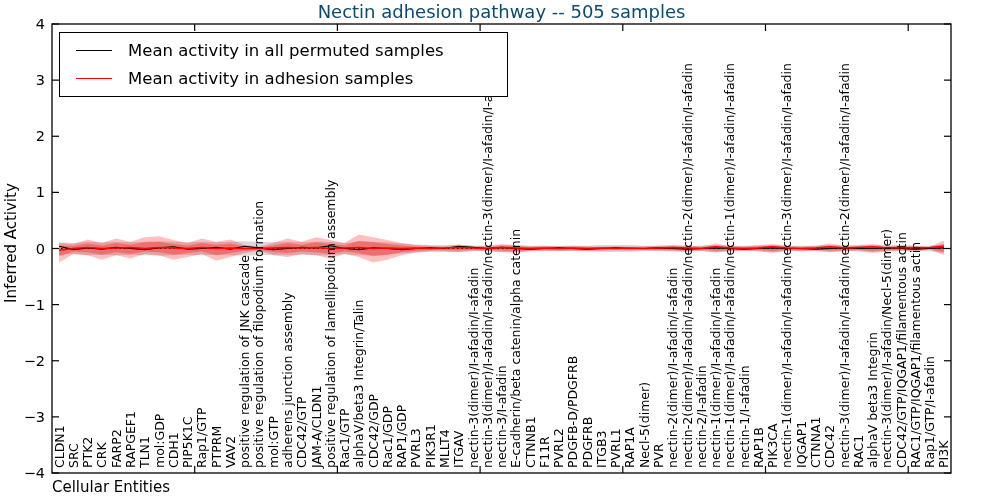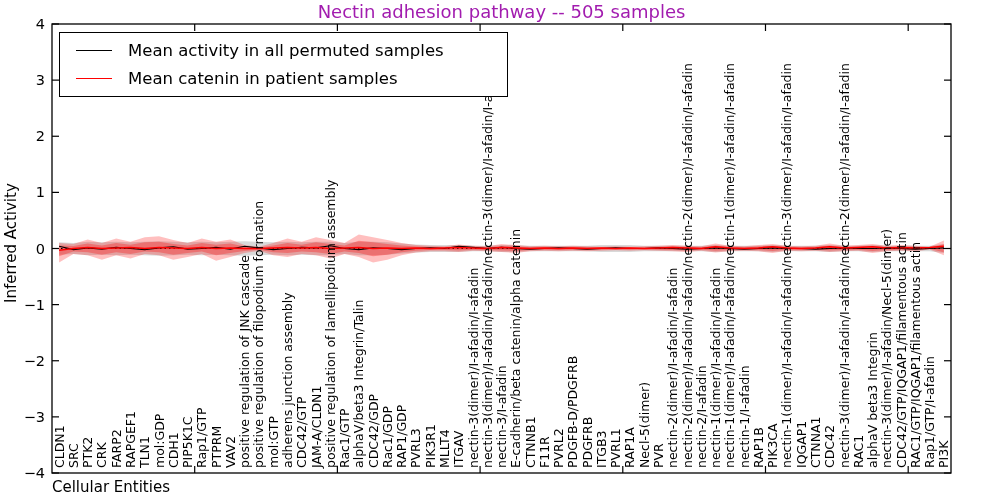--- a/index.html
+++ b/index.html
@@ -7,21 +7,21 @@
     position:relative;
     width:1000px;height:500px;
     background:#ffffff;
     font-family:"DejaVu Sans","Liberation Sans",sans-serif;
     color:#000;
     overflow:hidden;
   }
   #chart-svg{position:absolute;left:0;top:0;}
   .fig-title{
     position:absolute;top:1px;left:52px;width:899px;
-    text-align:center;font-size:18px;color:#a21caf;white-space:nowrap;
+    text-align:center;font-size:18px;color:#0c4a6e;white-space:nowrap;
   }
   .xlabel{
     position:absolute;top:478px;left:52px;width:899px;
     text-align:left;font-size:15px;color:#000;
   }
   .ylabel{
     position:absolute;left:-44px;top:239px;width:110px;height:18px;
     text-align:center;font-size:15px;color:#000;white-space:nowrap;
     transform:rotate(-90deg);
   }
@@ -153,16 +153,16 @@
   <div class="fig-title">Nectin adhesion pathway -- 505 samples</div>
   <div class="ylabel">Inferred Activity</div>
   <div class="xlabel">Cellular Entities</div>
   <div class="legend">
     <div class="legend-row">
       <span class="legend-swatch" style="border-top-color:#000000;"></span>
       <span class="legend-label">Mean activity in all permuted samples</span>
     </div>
     <div class="legend-row">
       <span class="legend-swatch" style="border-top-color:#ff0000;"></span>
-      <span class="legend-label">Mean catenin in patient samples</span>
+      <span class="legend-label">Mean activity in adhesion samples</span>
     </div>
   </div>
 </div>
 
 </body></html>

